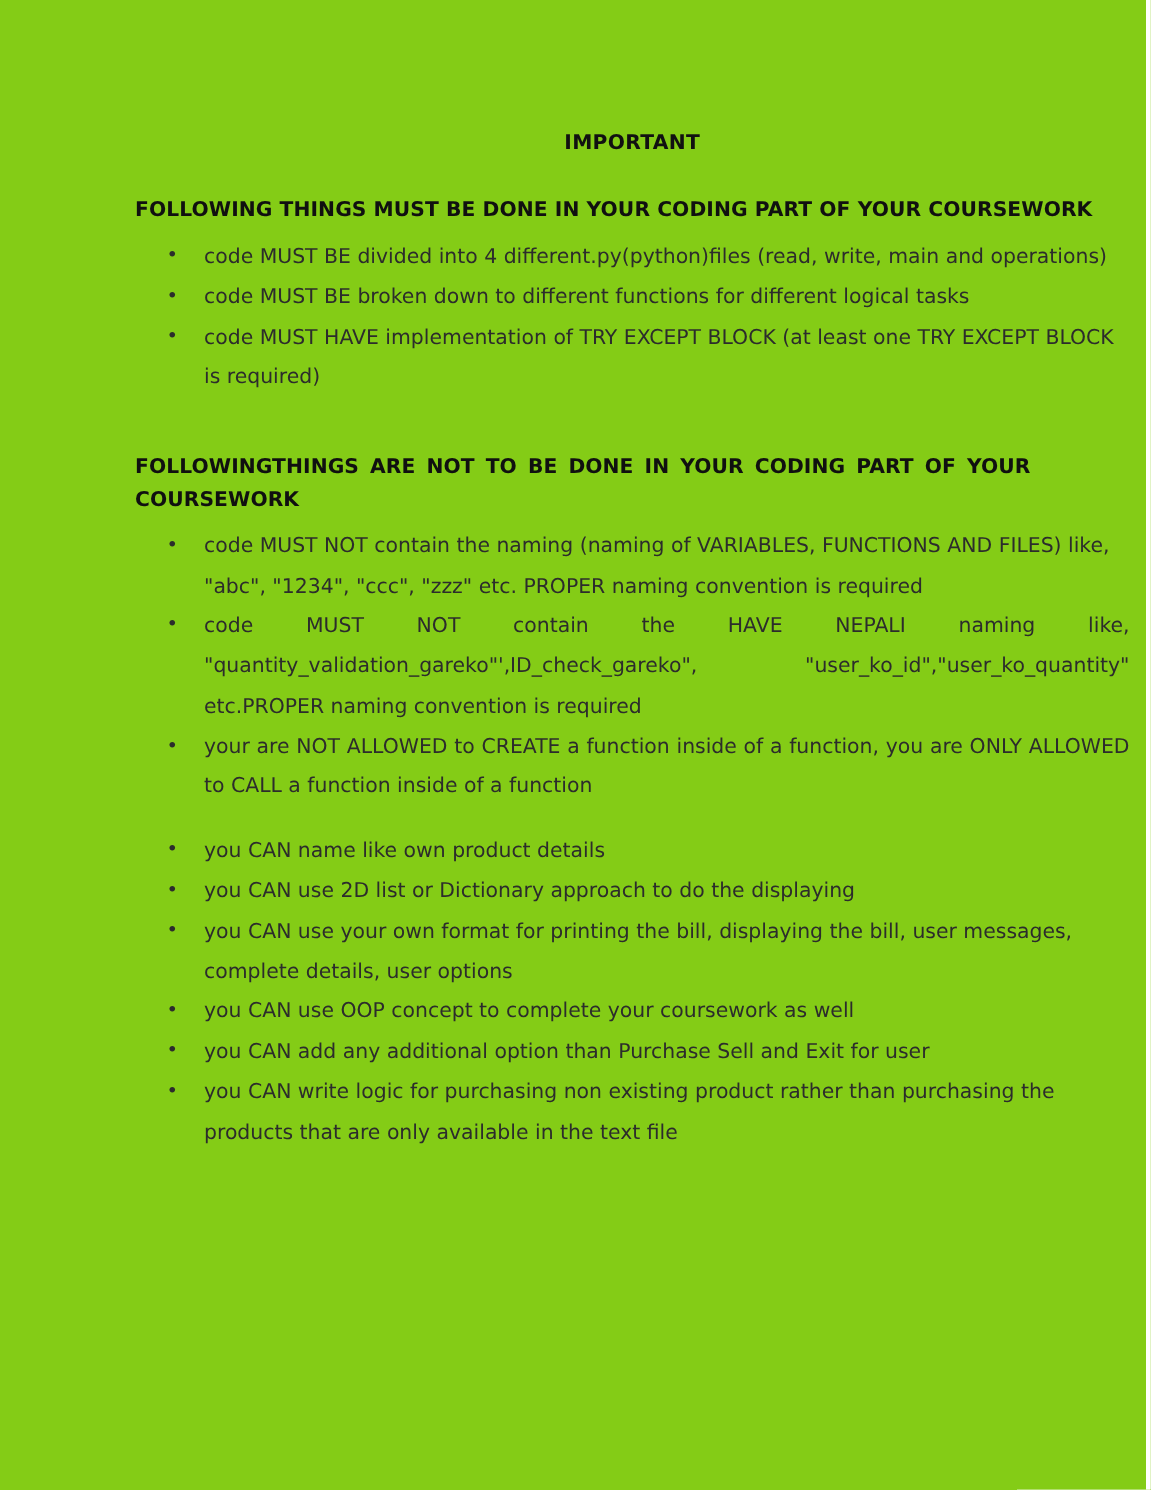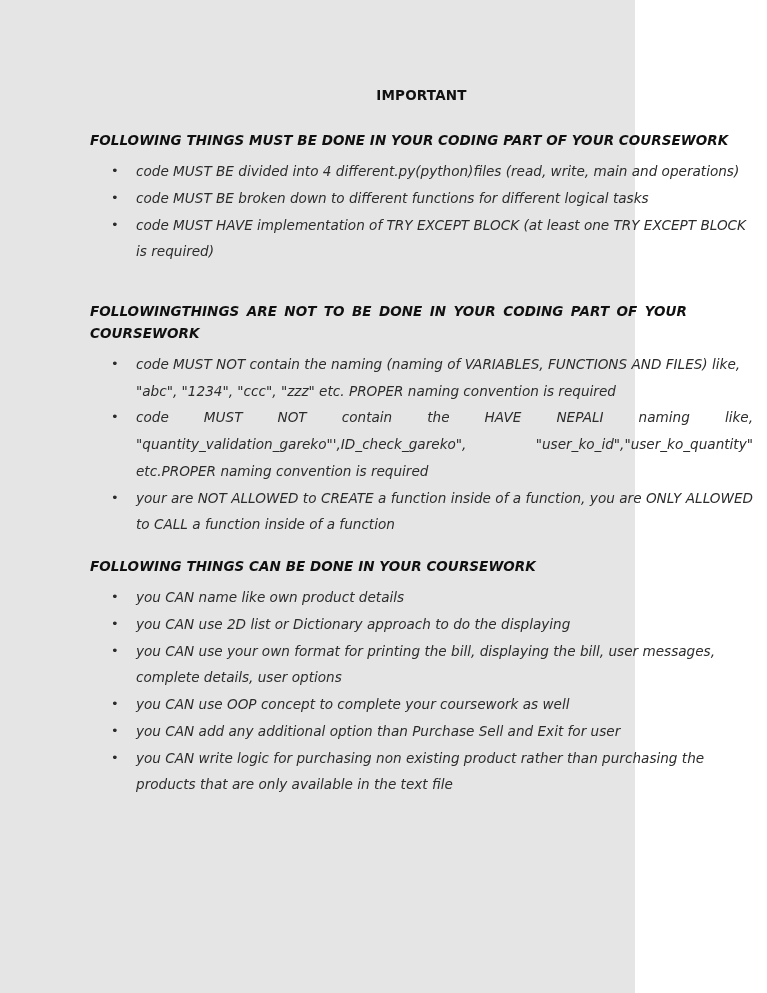--- a/index.html
+++ b/index.html
@@ -10,23 +10,23 @@
   body {
     width: 767px;
     height: 993px;
     font-family: "DejaVu Sans", "Liberation Sans", sans-serif;
     -webkit-font-smoothing: antialiased;
     overflow: hidden;
   }
 
   .page {
     position: relative;
-    width: 635px;
+    width: 764px;
     height: 993px;
-    background: #e5e5e5;
+    background: #84cc16;
     box-sizing: border-box;
   }
 
   .content {
     position: absolute;
     left: 90px;
     top: 86px;
     width: 663px;
   }
 
@@ -84,21 +84,21 @@
     top: 0;
     font-size: 13px;
     line-height: 1.97;
     color: #2c2c2c;
   }
 
   .bullet-item .btext {
     display: block;
   }
 
-  .sec-block { margin-bottom: 0; font-style: italic; }
+  .sec-block { margin-bottom: 0; }
 
   
   .list-tight { margin-top: -2px; }
 </style>
 </head>
 <body>
 
 <div class="page">
   <div class="content">
 
@@ -134,21 +134,20 @@
           <span class="btext">code MUST NOT contain the HAVE NEPALI naming like, "quantity_validation_gareko"',ID_check_gareko", "user_ko_id","user_ko_quantity" etc.PROPER naming convention is required</span>
         </li>
         <li class="bullet-item justify">
           <span class="dot">•</span>
           <span class="btext">your are NOT ALLOWED to CREATE a function inside of a function, you are ONLY ALLOWED to CALL a function inside of a function</span>
         </li>
       </ul>
     </div>
 
     <div class="sec-block">
-      <div class="section-heading">FOLLOWING THINGS CAN BE DONE IN YOUR COURSEWORK</div>
       <ul class="bullet-list list-tight">
         <li class="bullet-item">
           <span class="dot">•</span>
           <span class="btext">you CAN name like own product details</span>
         </li>
         <li class="bullet-item">
           <span class="dot">•</span>
           <span class="btext">you CAN use 2D list or Dictionary approach to do the displaying</span>
         </li>
         <li class="bullet-item">

